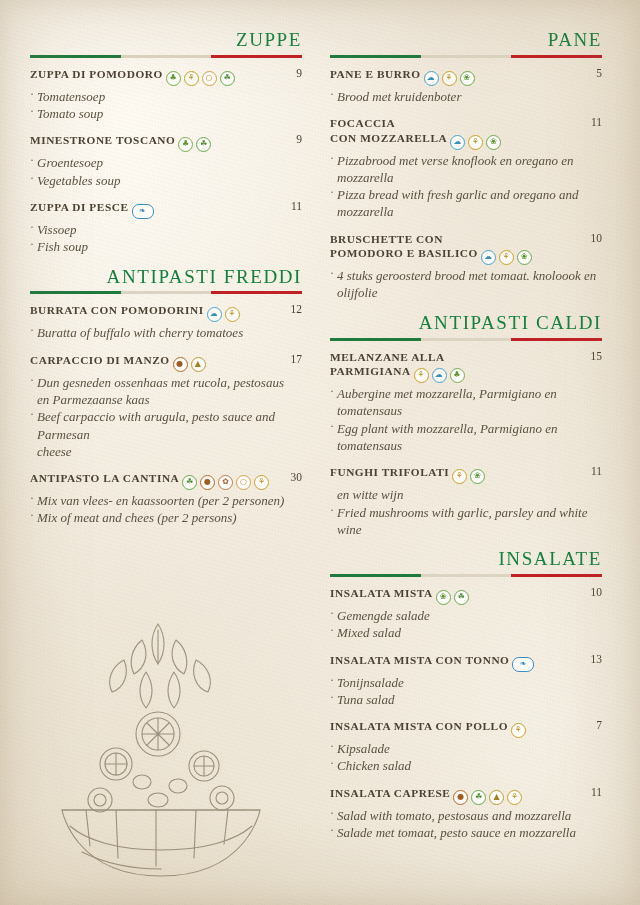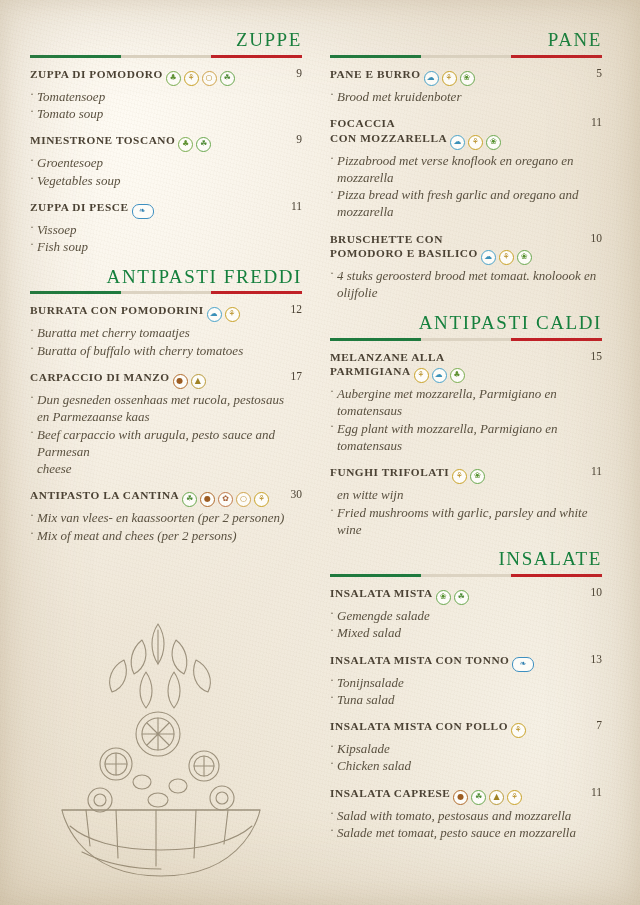--- a/index.html
+++ b/index.html
@@ -184,21 +184,20 @@
           <i class="g"></i>
           <i class="w"></i>
           <i class="r"></i>
         </div>
         <div class="dish">
           <div class="dish-head">
             <div class="dish-name">BURRATA CON POMODORINI<span class="icons"><span class="ic milk">☁</span><span class="ic gluten">⚘</span></span></div>
             <div class="price">12</div>
           </div>
           <div class="desc">
-            <div>Buratta met cherry tomaatjes</div>
             <div>Buratta of buffalo with cherry tomatoes</div>
           </div>
         </div>
         <div class="dish">
           <div class="dish-head">
             <div class="dish-name">CARPACCIO DI MANZO<span class="icons"><span class="ic nut">●</span><span class="ic sesame">▲</span></span></div>
             <div class="price">17</div>
           </div>
           <div class="desc">
             <div>Dun gesneden ossenhaas met rucola, pestosaus</div>

